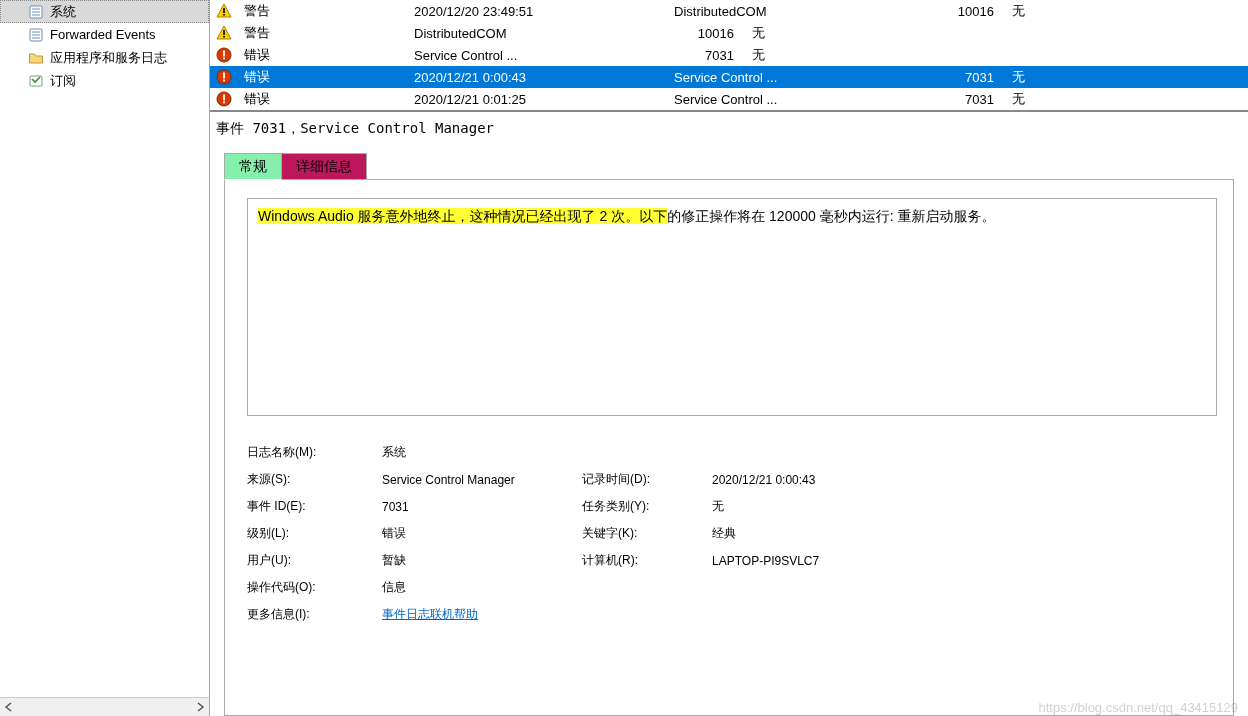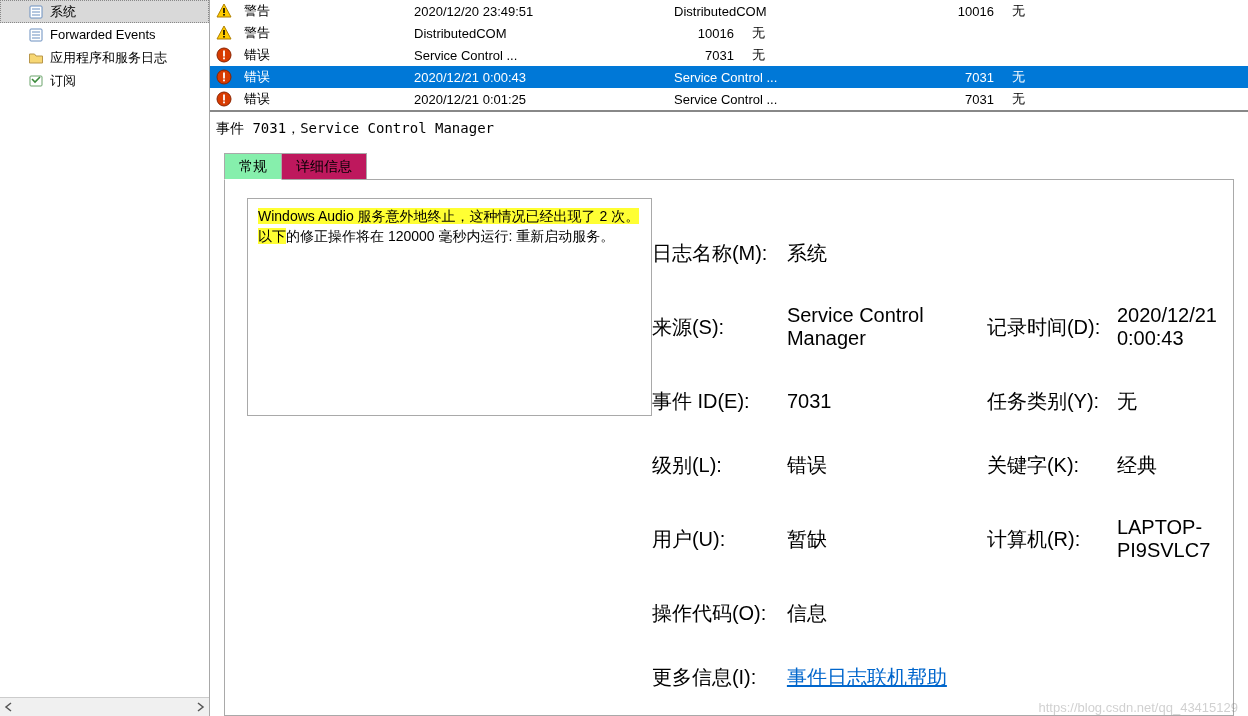--- a/index.html
+++ b/index.html
@@ -120,40 +120,40 @@
     border-bottom: 1px solid #fff;
     z-index: 2;
   }
   .tab-body {
     border: 1px solid #a9a9a9;
     margin: 0 14px 0 14px;
     flex: 1;
     margin-top: -1px;
     padding: 18px 16px 10px 22px;
     display: flex;
-    flex-direction: row;
+    flex-direction: column;
     min-height: 0;
   }
   .desc-box {
     border: 1px solid #a9a9a9;
     height: 200px;
     padding: 8px 10px;
     font-size: 14px;
     line-height: 1.4;
     overflow: hidden;
   }
   .desc-highlight {
     background: #ffff33;
   }
   .props {
     margin-top: 28px;
     display: grid;
     grid-template-columns: 135px 200px 130px auto;
     row-gap: 10px;
-    font-size: 20px;
+    font-size: 12px;
     align-items: center;
   }
   .props .label { color: #000; }
   .link { color: #0066cc; text-decoration: underline; cursor: pointer; }
   .watermark {
     position: absolute;
     right: 10px;
     bottom: 1px;
     color: rgba(120,120,120,0.35);
     font-size: 13px;

